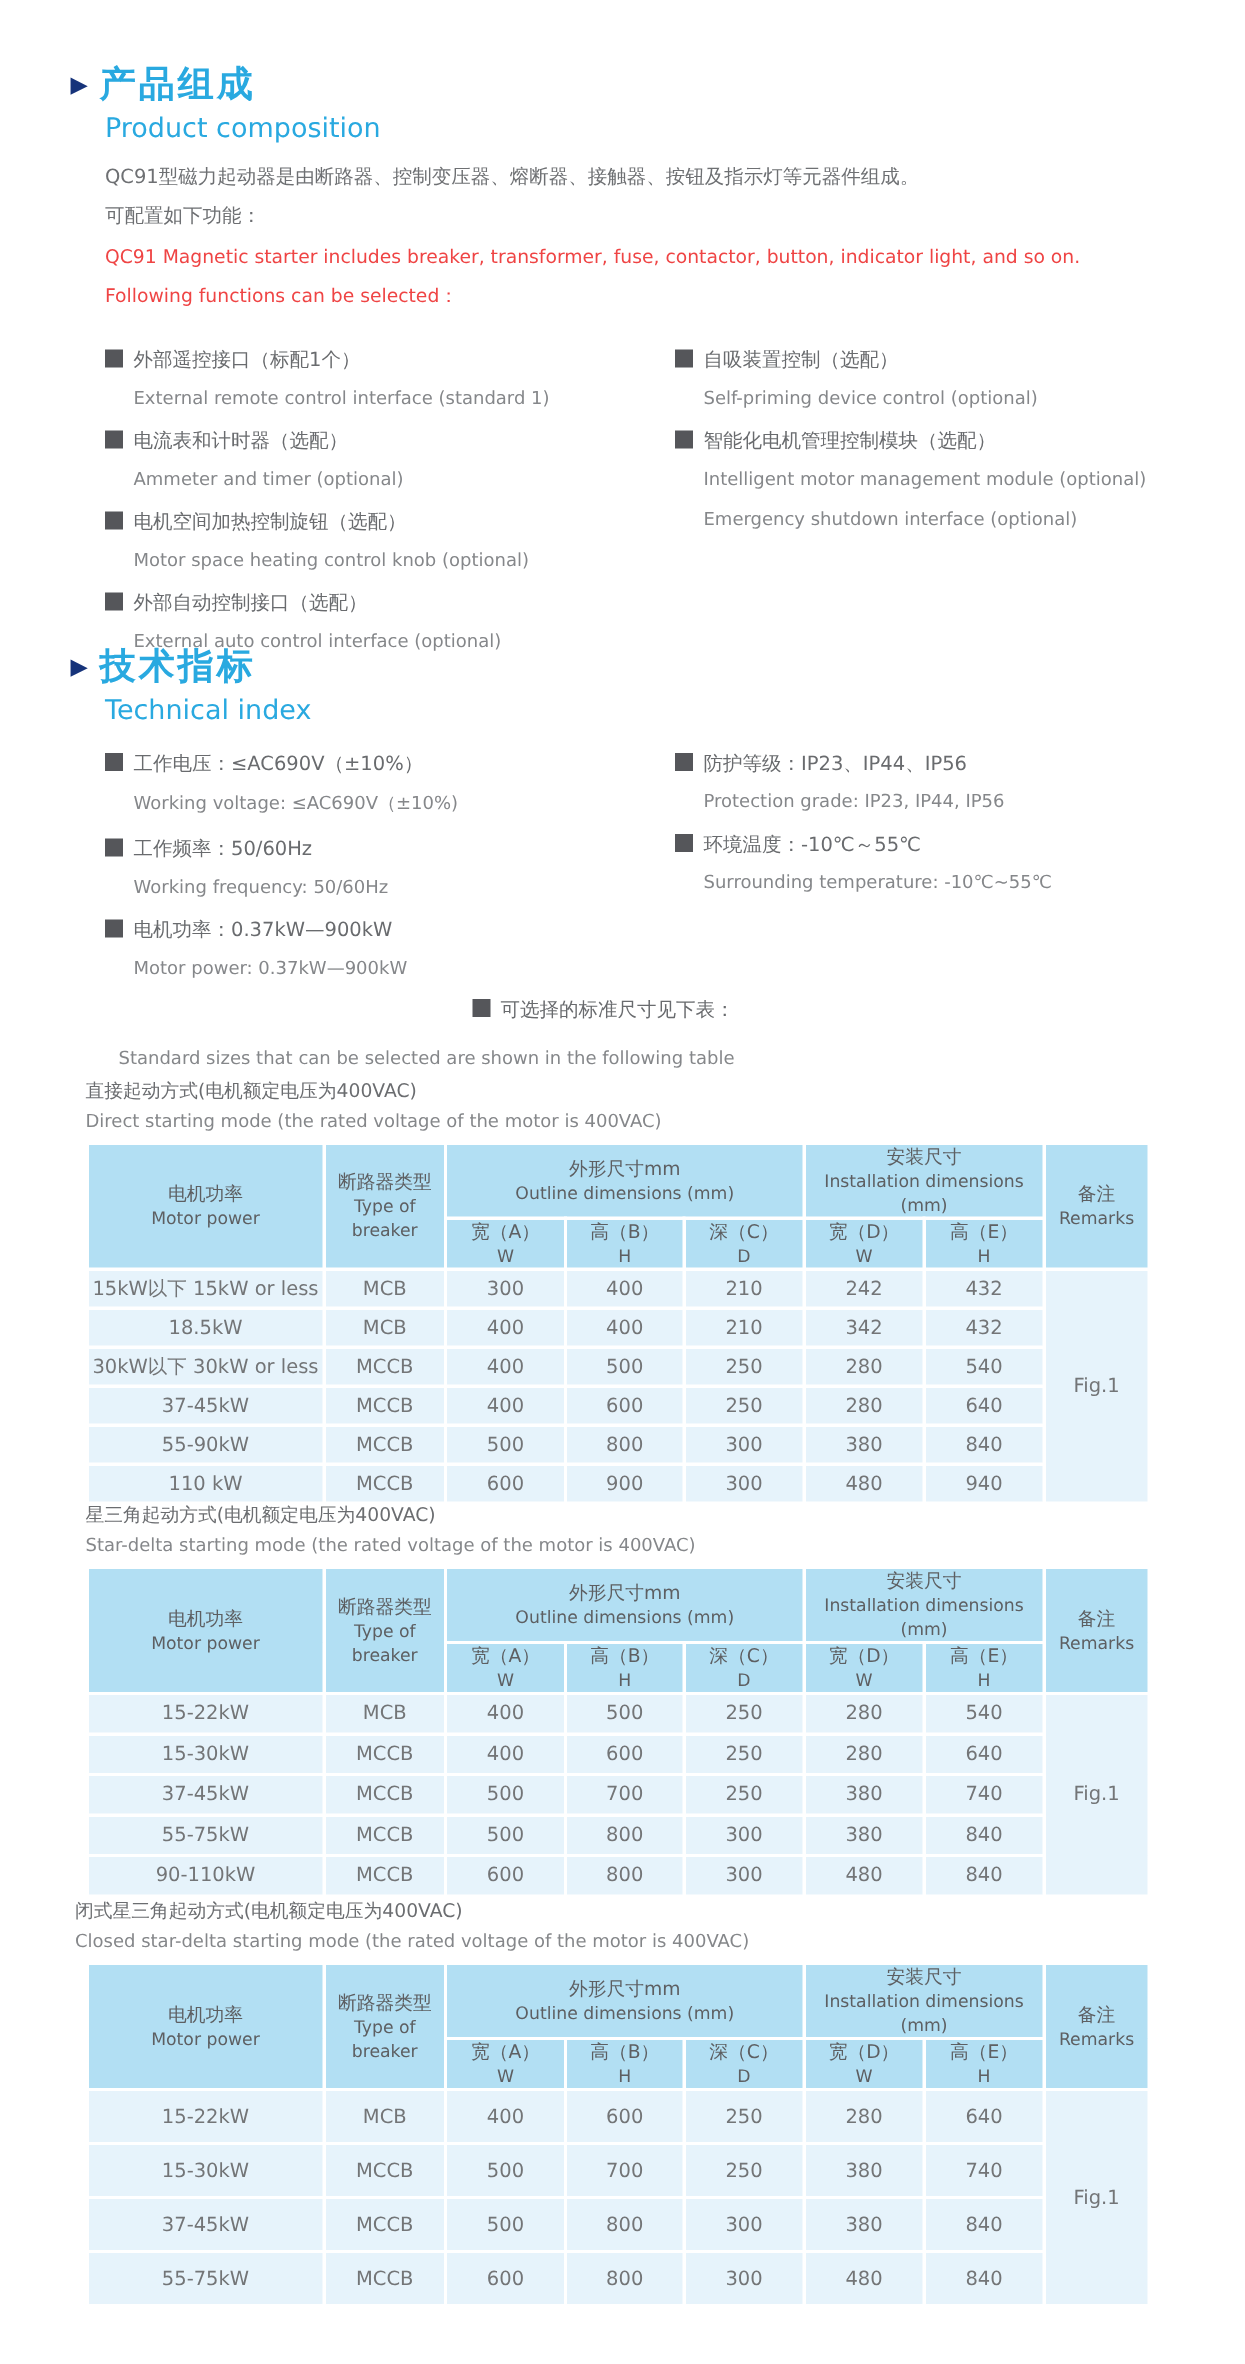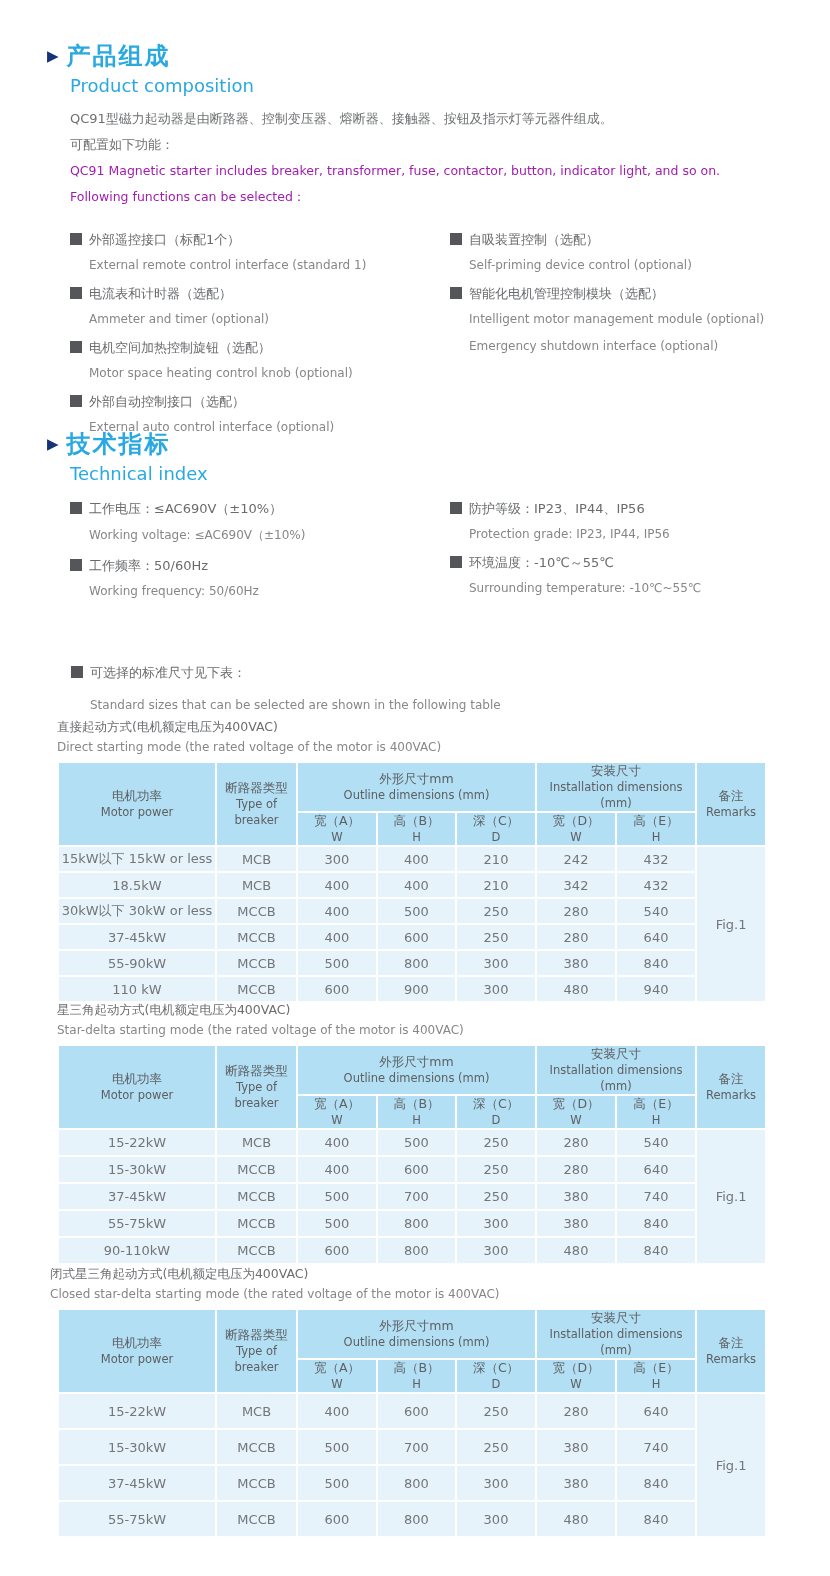--- a/index.html
+++ b/index.html
@@ -13,21 +13,21 @@
   }
   .abs{position:absolute;}
   
   .sec-title-row{display:flex;align-items:center;gap:8px;}
   .arrow{color:var(--arrow-color,#16337a);font-size:15px;line-height:1;}
   .sec-title{font-size:24px;font-weight:bold;color:var(--accent,#29a9e0);letter-spacing:2px;}
   .sec-sub{font-size:18px;color:var(--accent,#29a9e0);margin-left:23px;margin-top:3px;}
   
   .intro{margin-left:23px;margin-top:10px;}
   .zh-line{font-size:13px;color:#6e7073;line-height:26px;}
-  .en-line{font-size:12.5px;color:#a21caf;line-height:26px;}
+  .en-line{font-size:12.5px;color:#ef4444;line-height:26px;}
   
   .cols{display:flex;margin-left:23px;margin-top:21px;}
   .col-left{width:380px;}
   .col-right{flex:1;}
   .li{margin-bottom:13px;}
   .li-zh{font-size:13px;color:#696b6e;}
   .sq{display:inline-block;width:12px;height:12px;background:#55565a;margin-right:7px;vertical-align:-1px;}
   .li-en{font-size:12px;color:#85878a;margin-left:19px;margin-top:9px;}
   
   .note-zh{font-size:13px;color:#696b6e;}
@@ -111,35 +111,39 @@
   <div class="cols" style="margin-top:16px;">
     <div class="col-left">
         <div class="li">
           <div class="li-zh"><span class="sq"></span><span>工作电压：≤AC690V（±10%）</span></div>
           <div class="li-en">Working voltage: ≤AC690V（±10%)</div>
         </div>
         <div class="li">
           <div class="li-zh"><span class="sq"></span><span>工作频率：50/60Hz</span></div>
           <div class="li-en">Working frequency: 50/60Hz</div>
         </div>
+        <div class="li">
+          <div class="li-zh"><span class="sq"></span><span>电机功率：0.37kW—900kW</span></div>
+          <div class="li-en">Motor power: 0.37kW—900kW</div>
+        </div>
       </div>
     <div class="col-right">
         <div class="li">
           <div class="li-zh"><span class="sq"></span><span>防护等级：IP23、IP44、IP56</span></div>
           <div class="li-en">Protection grade: IP23, IP44, IP56</div>
         </div>
         <div class="li">
           <div class="li-zh"><span class="sq"></span><span>环境温度：-10℃～55℃</span></div>
           <div class="li-en">Surrounding temperature: -10℃~55℃</div>
         </div>
       </div>
   </div>
 </div>
 
-<div class="abs" style="top:664px;left:71px;">
+<div class="abs" style="top:664px;left:60px;text-align:right;">
   <div class="note-zh"><span class="sq"></span><span>可选择的标准尺寸见下表：</span></div>
   <div class="note-en">Standard sizes that can be selected are shown in the following table</div>
 </div>
 
 <div class="abs" style="top:719px;left:57px;">
   <div class="tbl-title-zh">直接起动方式(电机额定电压为400VAC)</div>
   <div class="tbl-title-en">Direct starting mode (the rated voltage of the motor is 400VAC)</div>
   <div>
       <table class="dim-table t1">
         <colgroup>

